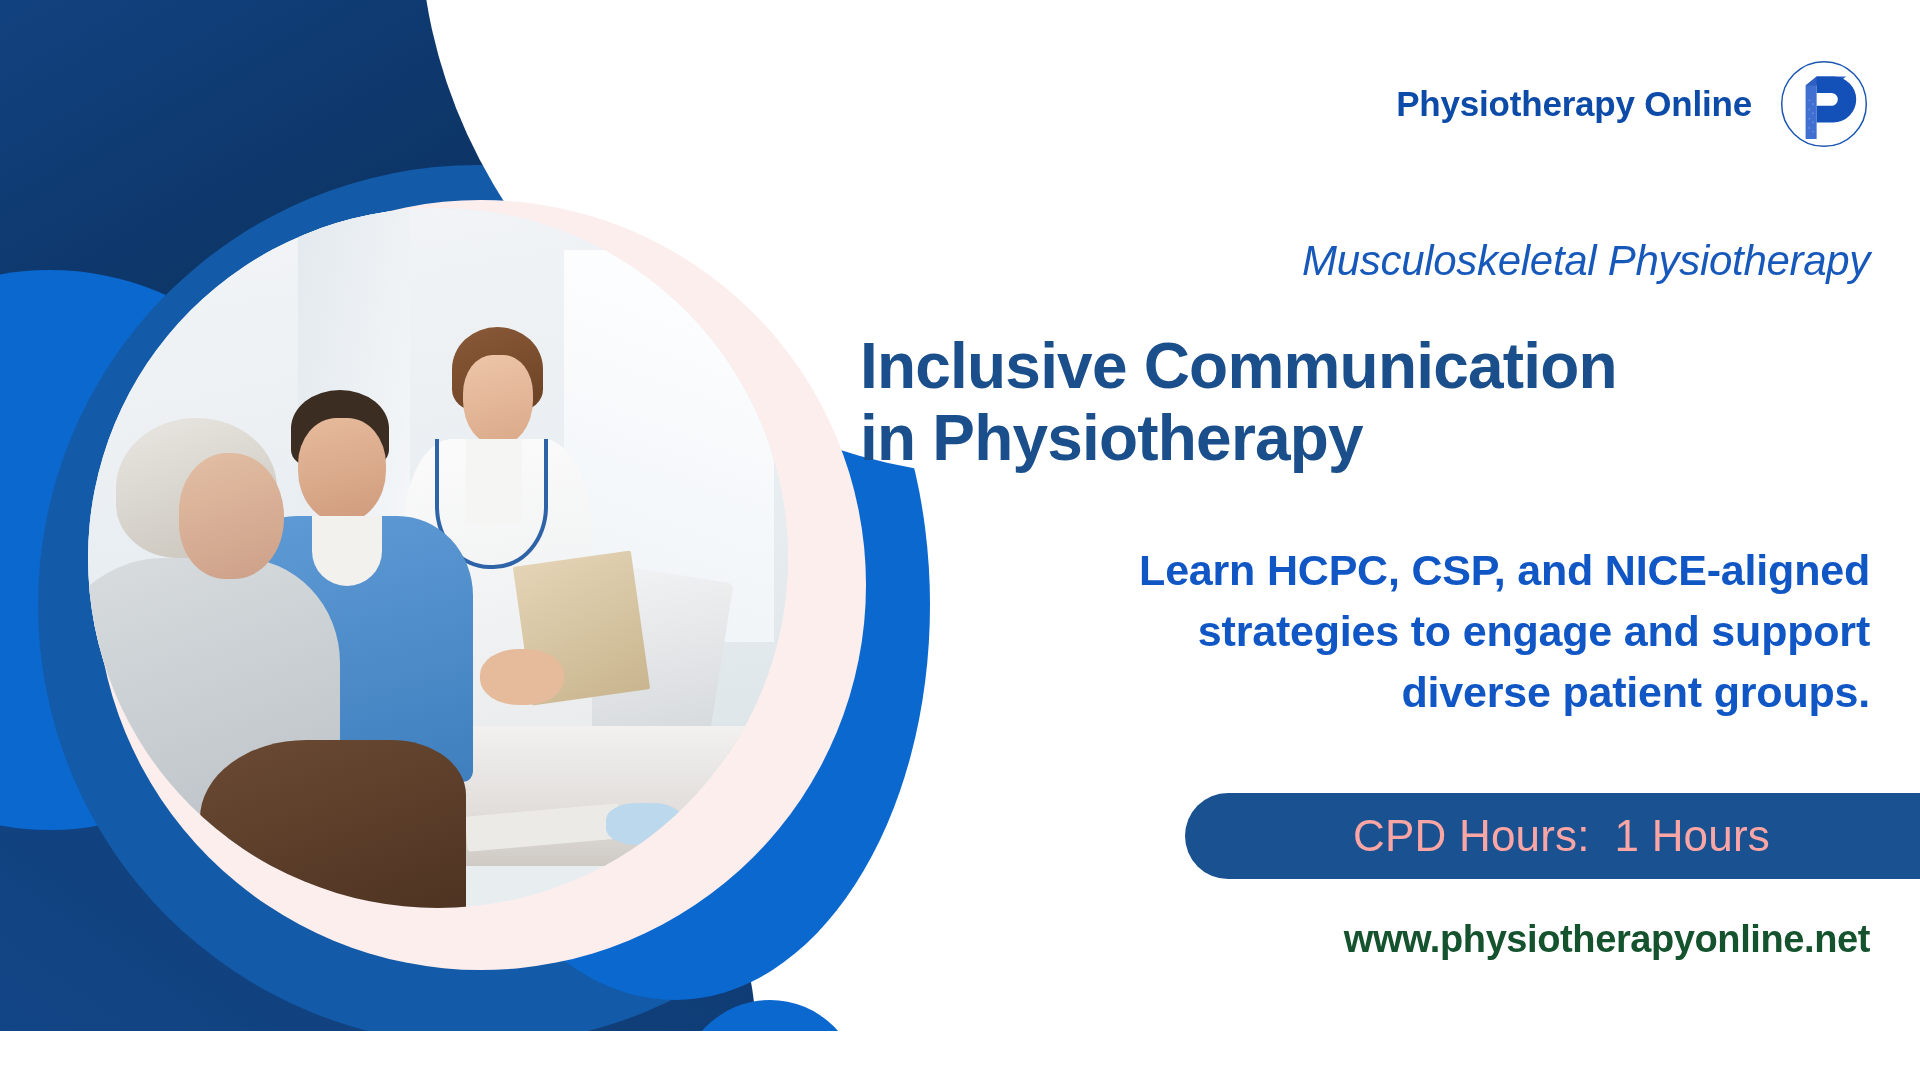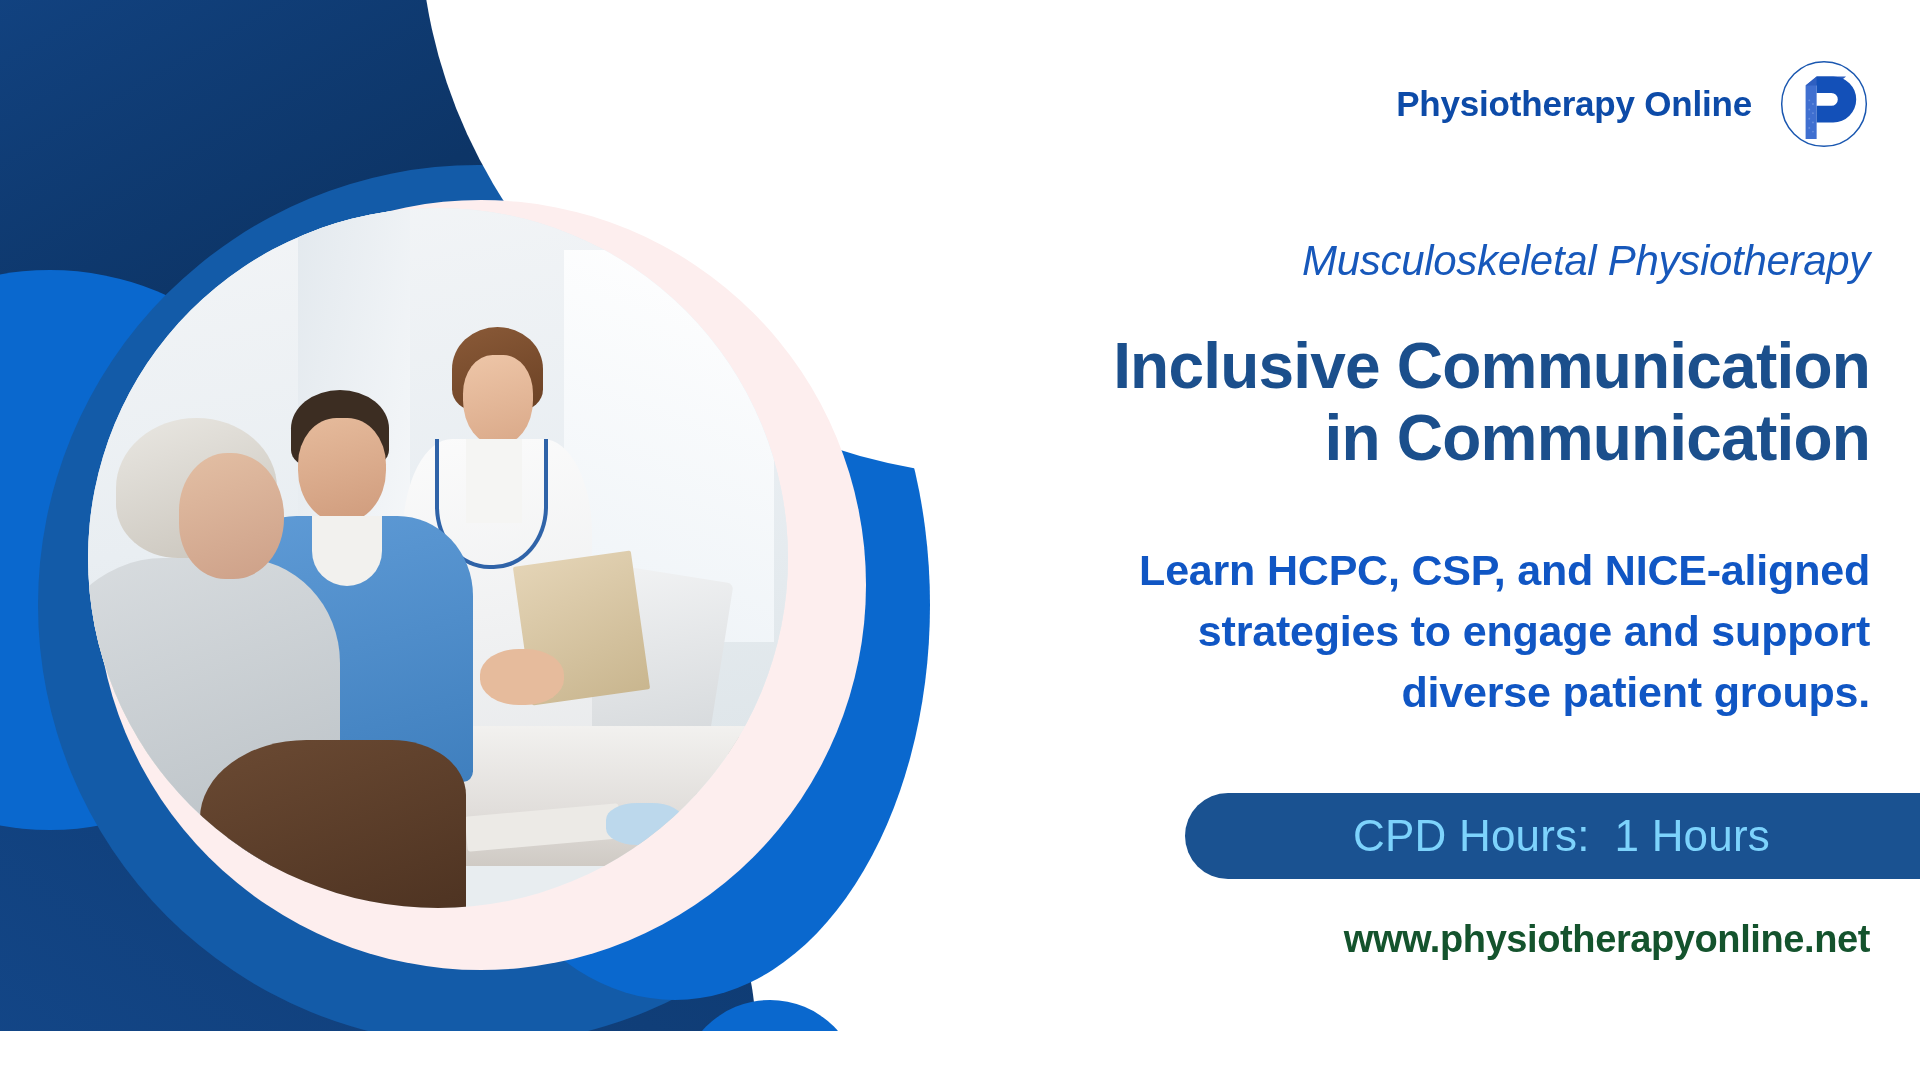--- a/index.html
+++ b/index.html
@@ -341,21 +341,20 @@
     letter-spacing: -0.3px;
     white-space: nowrap;
     font-style: italic;
   }
 
   .headline {
     position: absolute;
     right: 50px;
     top: 330px;
     width: 1010px;
-    text-align: right;
     font-size: 64px;
     font-weight: bold;
     line-height: 1.13;
     color: #1b4f8c;
     letter-spacing: -0.8px;
   }
 
   .subcopy {
     position: absolute;
     right: 50px;
@@ -378,21 +377,21 @@
     padding: 0 42px 0 60px;
     display: flex;
     align-items: center;
     justify-content: center;
     box-sizing: border-box;
     background: #1a5291;
     border-radius: 48px 0 0 48px;
   }
   .cpd-text {
     font-size: 44px;
-    color: #7dd3fc;
+    color: #fca5a5;
     letter-spacing: 0.2px;
     white-space: pre;
   }
 
   .website {
     position: absolute;
     right: 50px;
     top: 918px;
     font-size: 38px;
     font-weight: bold;
@@ -473,21 +472,21 @@
         <circle cx="34" cy="76" r="1"></circle>
           <circle cx="38" cy="80" r="1"></circle>
       </g>
     </svg>
   </div>
 
   <div class="category">Musculoskeletal Physiotherapy</div>
 
   <div class="headline">
     <div>Inclusive Communication</div>
-    <div>in Communication</div>
+    <div>in Physiotherapy</div>
   </div>
 
   <div class="subcopy">
     <div>Learn HCPC, CSP, and NICE-aligned</div>
     <div>strategies to engage and support</div>
     <div>diverse patient groups.</div>
   </div>
 
   <div class="cpd-badge">
     <span class="cpd-text">CPD Hours:  1 Hours</span>

